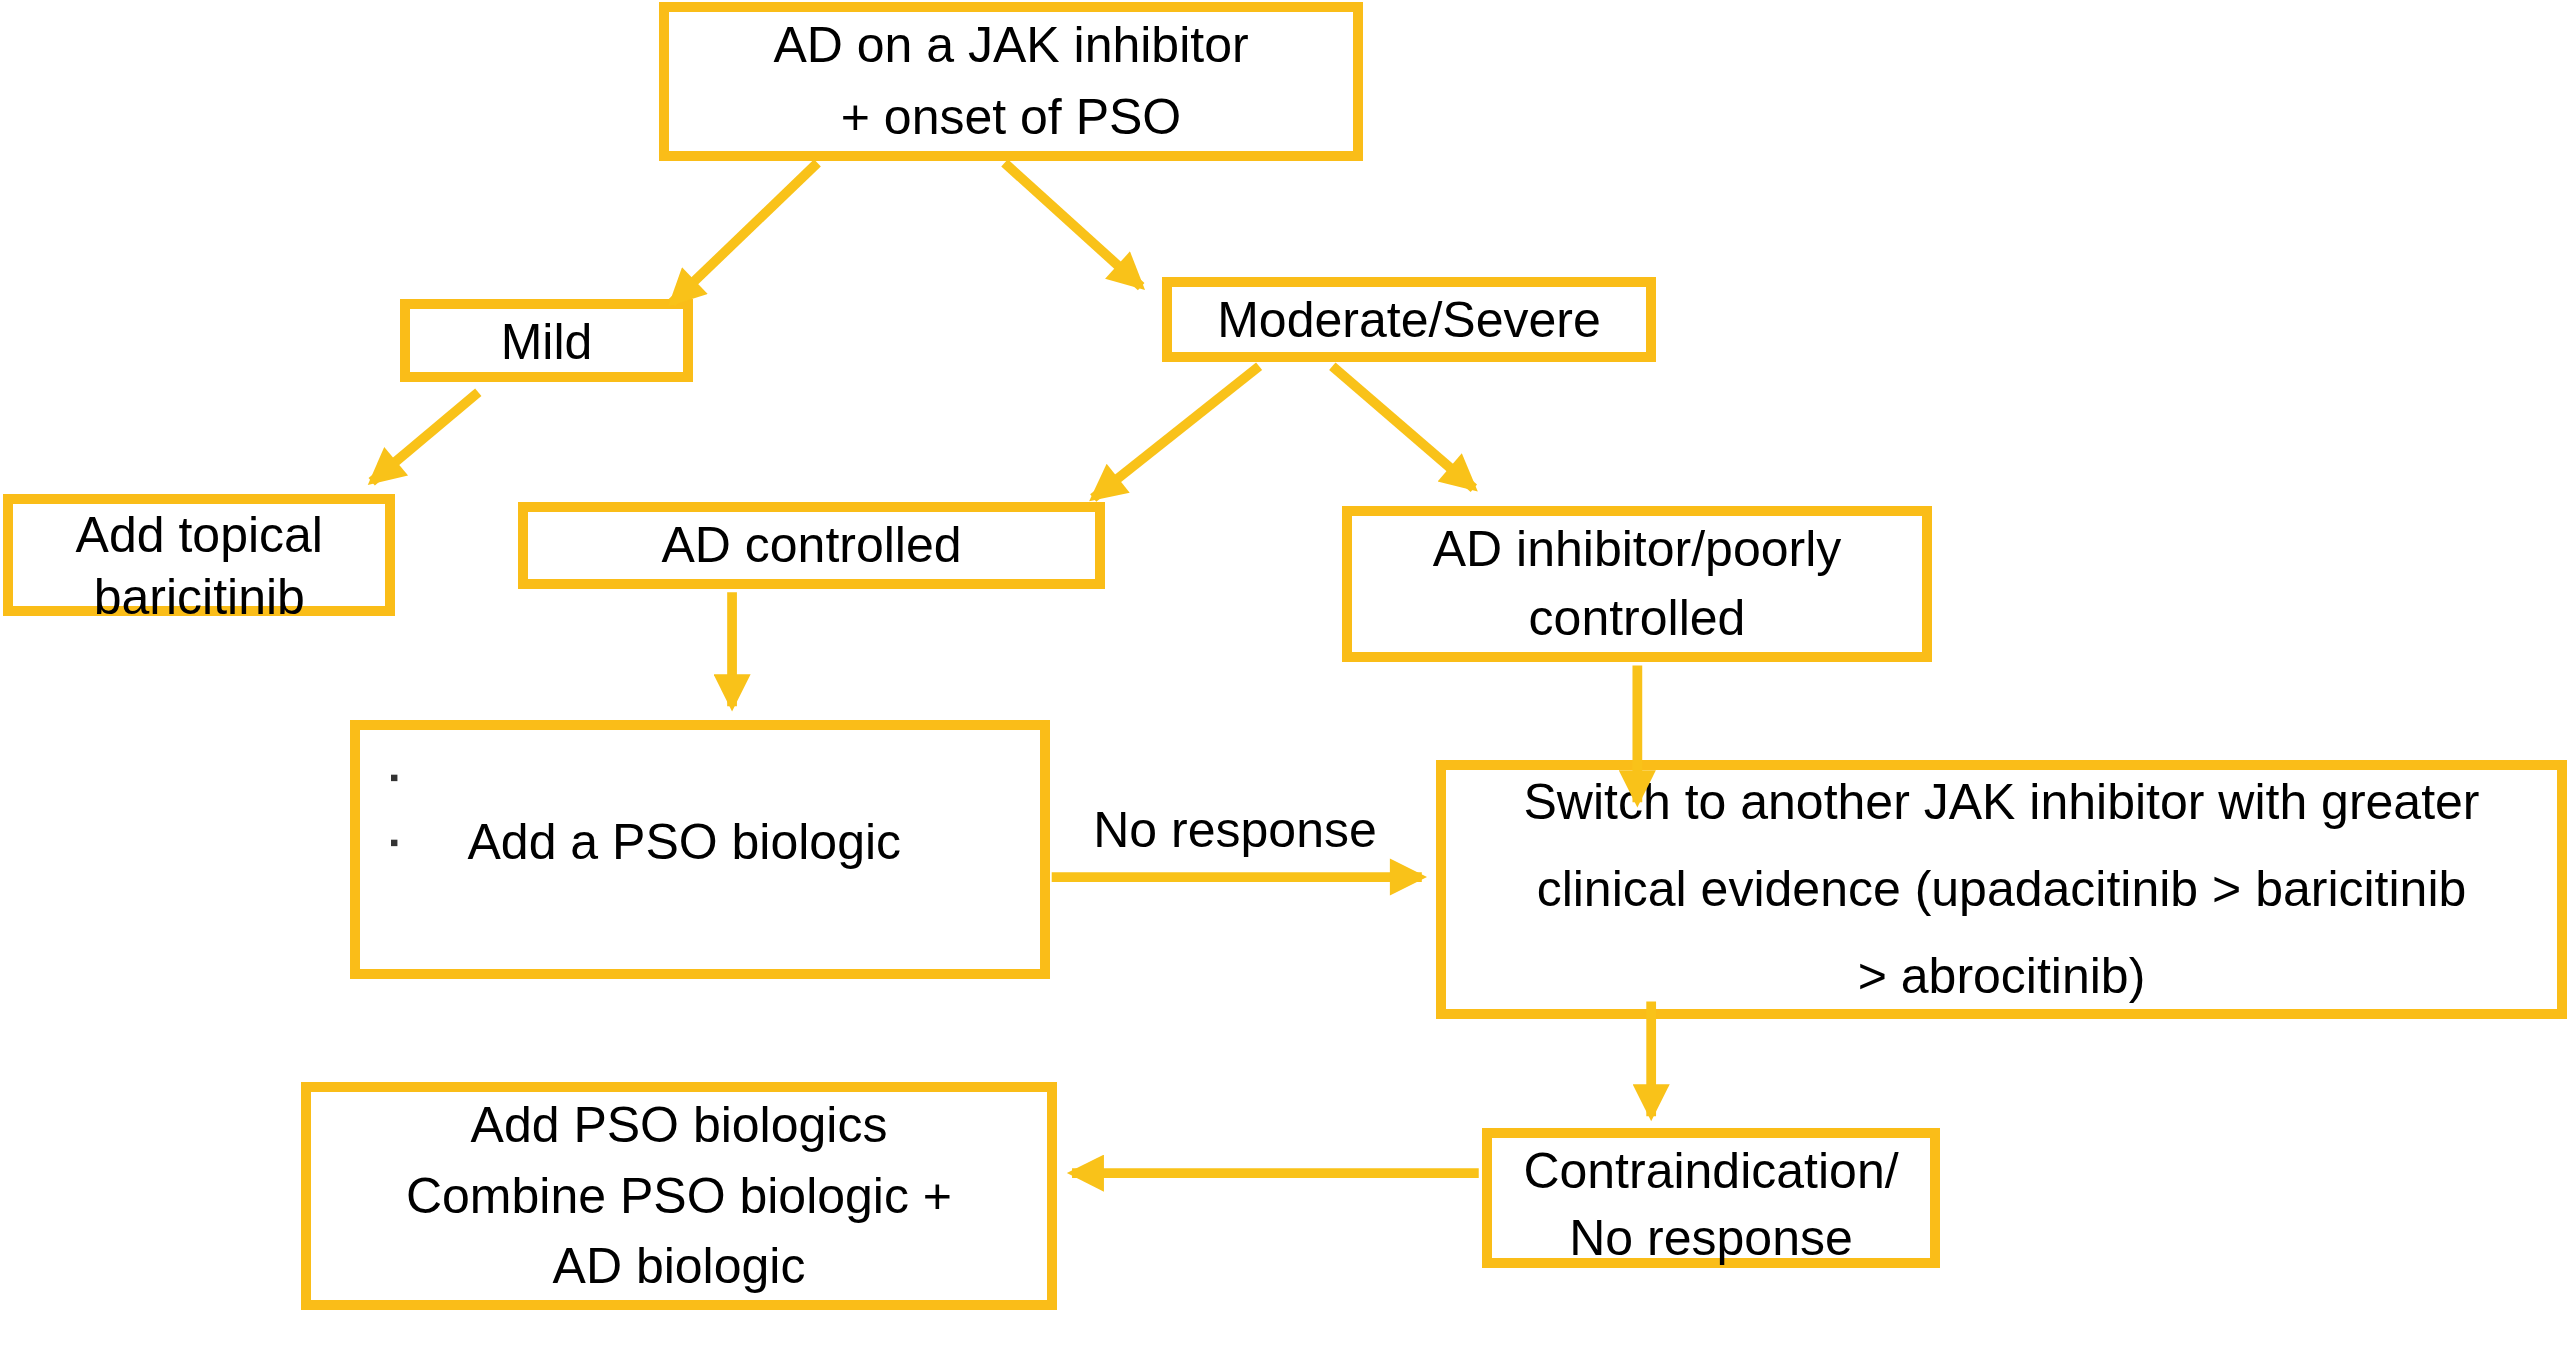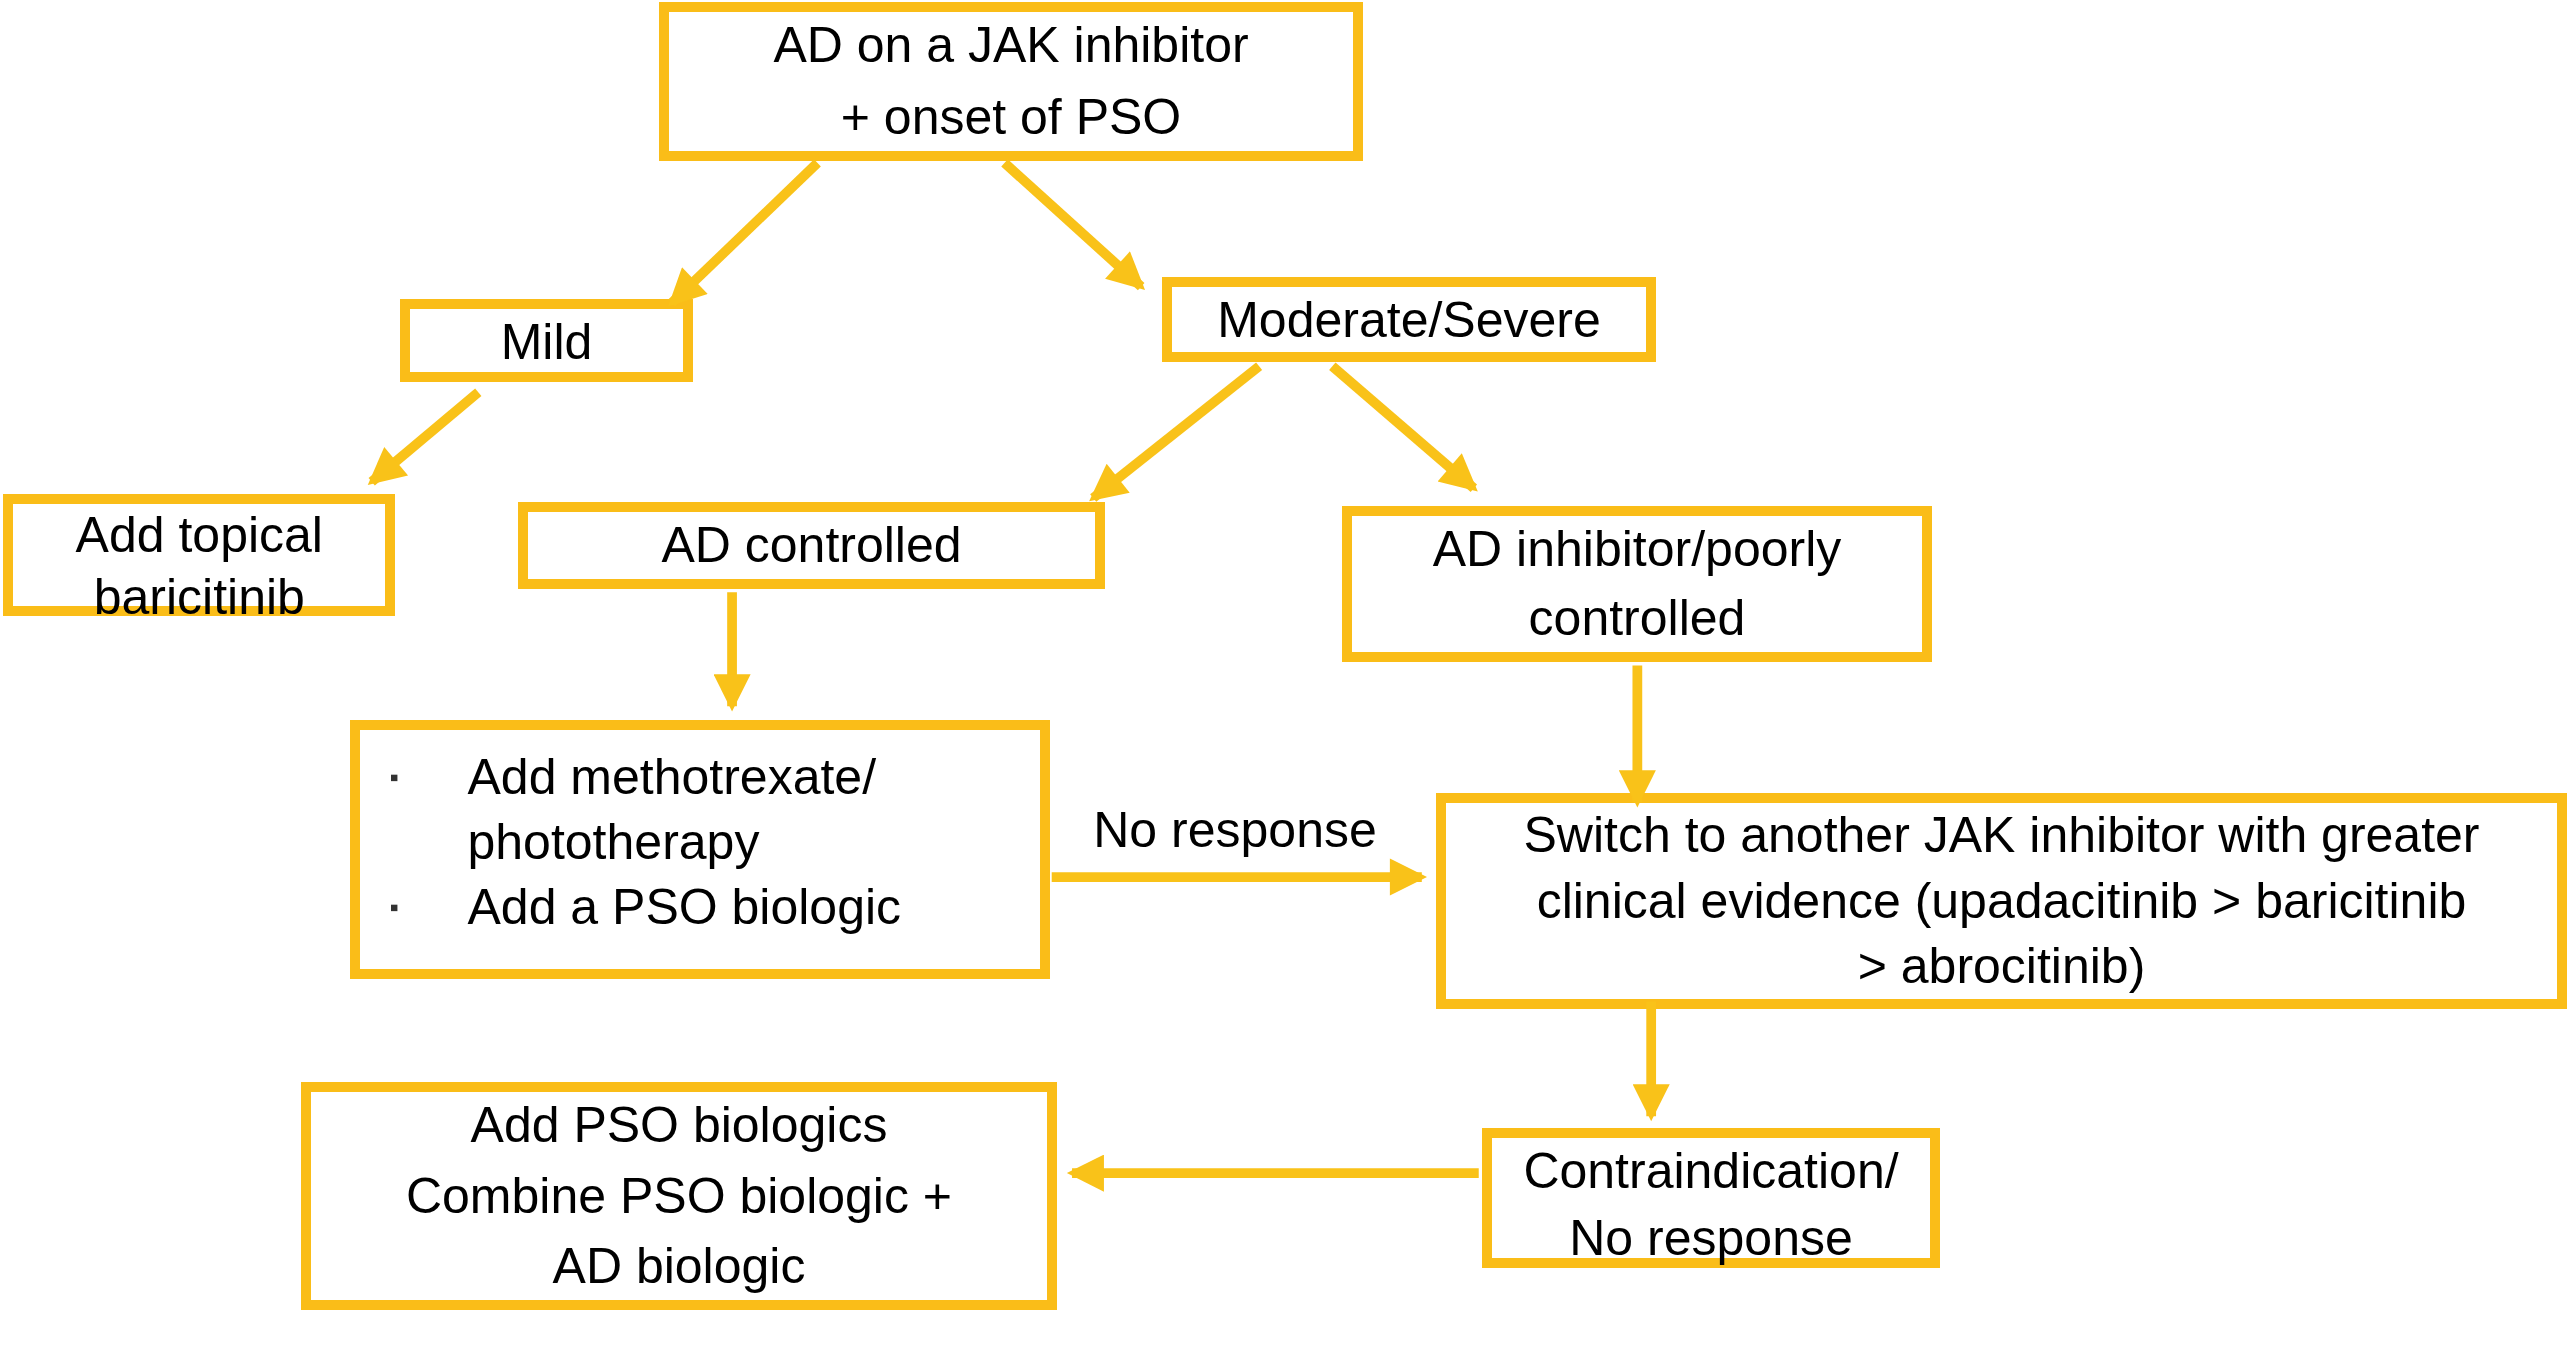--- a/index.html
+++ b/index.html
@@ -29,21 +29,21 @@
   
   #n-start   {left:659px;  top:1.6px;    width:704px;  height:159px;}
   #n-mild    {left:400px;  top:299px;  width:293px;  height:83px;}
   #n-modsev  {left:1147px; top:277px;  width:494px;  height:85px;margin-left:15px;}
   #n-topical {left:3.3px;    top:494px;  width:392px;  height:122px; line-height:62px;}
   #n-adctrl  {left:518px;  top:502px;  width:587px;  height:87px;}
   #n-adpart  {left:1342px; top:506px;  width:590px;  height:156px;}
   #n-mtx     {left:350px;  top:720px;  width:700px;  height:259px;
               align-items:flex-start; justify-content:flex-start;
               text-align:left; padding:14.6px 8.1px 8.1px 23px; line-height:65px;}
-  #n-switch  {left:1436px; top:793px;  width:1131px; height:216px; line-height:65px;}
+  #n-switch  {left:1436px; top:760px;  width:1131px; height:259px; line-height:65px;}
   #n-contra  {left:1482px; top:1128px; width:458px;  height:140px;}
   #n-addpso  {left:301px;  top:1082px; width:756px;  height:228px;}
   
   .li{display:flex;flex-direction:row;align-items:flex-start;}
   .bu{
     width:78px;flex:0 0 78px;
     font-size:26px;line-height:65px;
     color:#333333;text-align:left;padding-left:6.5px;
   }
   .bt{display:block;}
@@ -88,24 +88,20 @@
   </div>
 
   <div class="node" id="n-adpart">
     <span class="tl">AD inhibitor/poorly</span>
     <span class="tl">controlled</span>
   </div>
 
   <div class="node" id="n-mtx">
     <div class="li">
       <span class="bu">▪</span>
-      <span class="bt">
-        <span class="tl">Add methotrexate/</span>
-        <span class="tl">phototherapy</span>
-      </span>
     </div>
     <div class="li">
       <span class="bu">▪</span>
       <span class="bt">
         <span class="tl">Add a PSO biologic</span>
       </span>
     </div>
   </div>
 
   <div class="node" id="n-switch">

